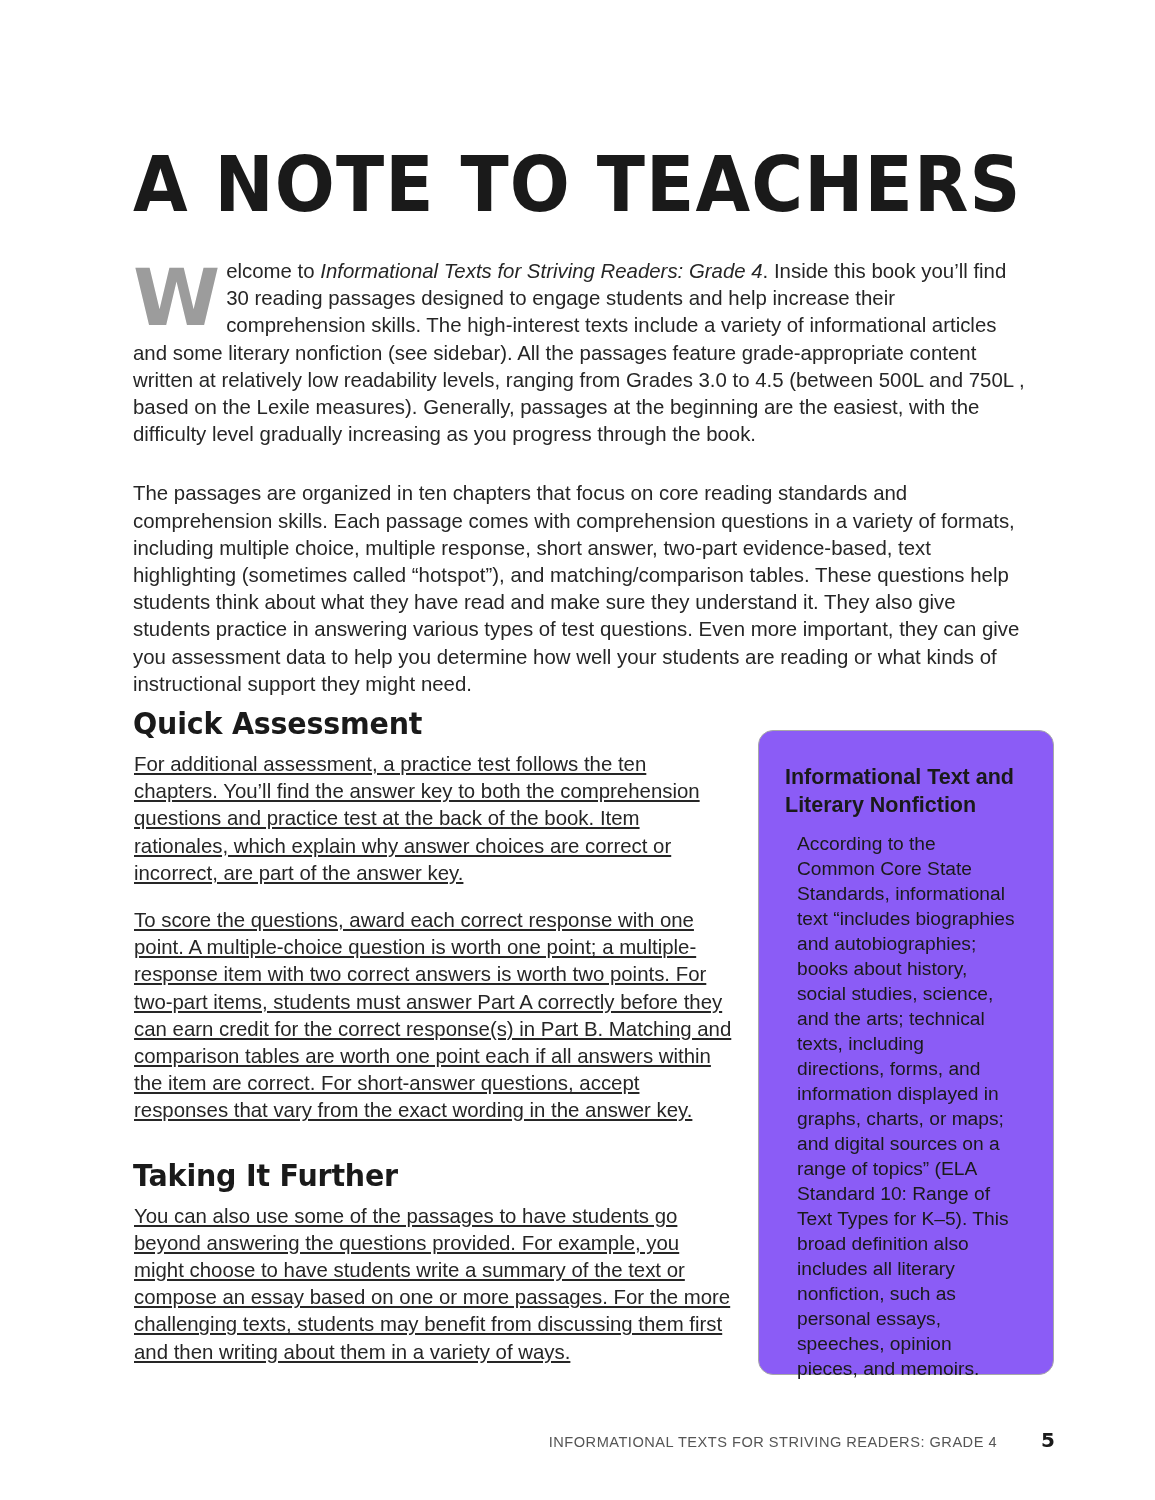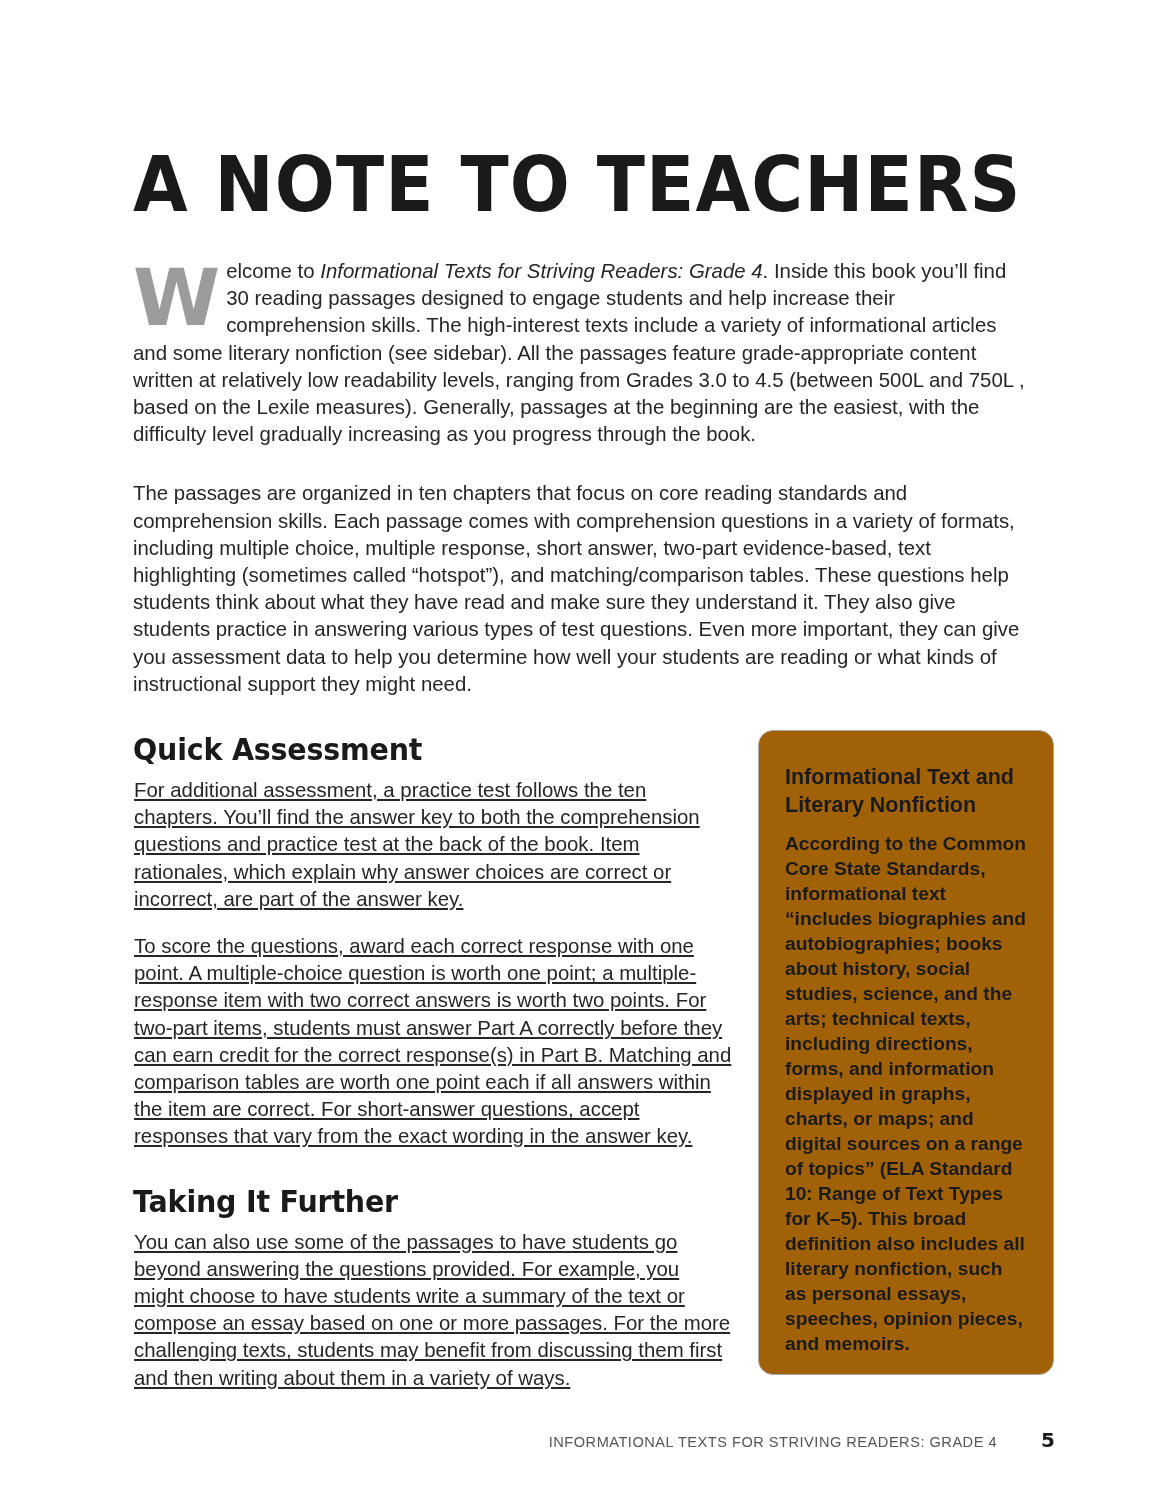--- a/index.html
+++ b/index.html
@@ -65,21 +65,21 @@
     padding: 6px 6px 0 0;
     margin-top: 2px;
   }
 
   .ital { font-style: italic; }
 
   
   .col-left {
     position: absolute;
     left: 133px;
-    top: 733px;
+    top: 707px;
     width: 600px;
   }
   .col-left .sec + .sec { margin-top: 34px; }
 
   .sec-head {
     font-family: "DejaVu Sans", sans-serif;
     font-weight: bold;
     font-size: 30px;
     line-height: 34px;
     letter-spacing: -0.2px;
@@ -94,36 +94,36 @@
   
   .sidebar {
     position: absolute;
     left: 758px;
     top: 730px;
     width: 296px;
     height: 645px;
     box-sizing: border-box;
     border: 1.6px solid #a8a8a8;
     border-radius: 15px;
-    background: #a16207;
+    background: #8b5cf6;
     padding: 32px 26px 20px 26px;
   }
   .sidebar-title {
     font-size: 21.5px;
     line-height: 28px;
     font-weight: bold;
     color: #1a1a1a;
     margin: 0 0 12px 0;
   }
   .sidebar-body {
     font-size: 19.2px;
     line-height: 25px;
-    font-weight: bold;
+    font-weight: normal;
     color: #1a1a1a;
-    margin: 0;
+    margin: 12px;
   }
 
   
   .footer {
     position: absolute;
     left: 133px;
     right: 100px;
     top: 1428px;
     display: flex;
     align-items: baseline;

